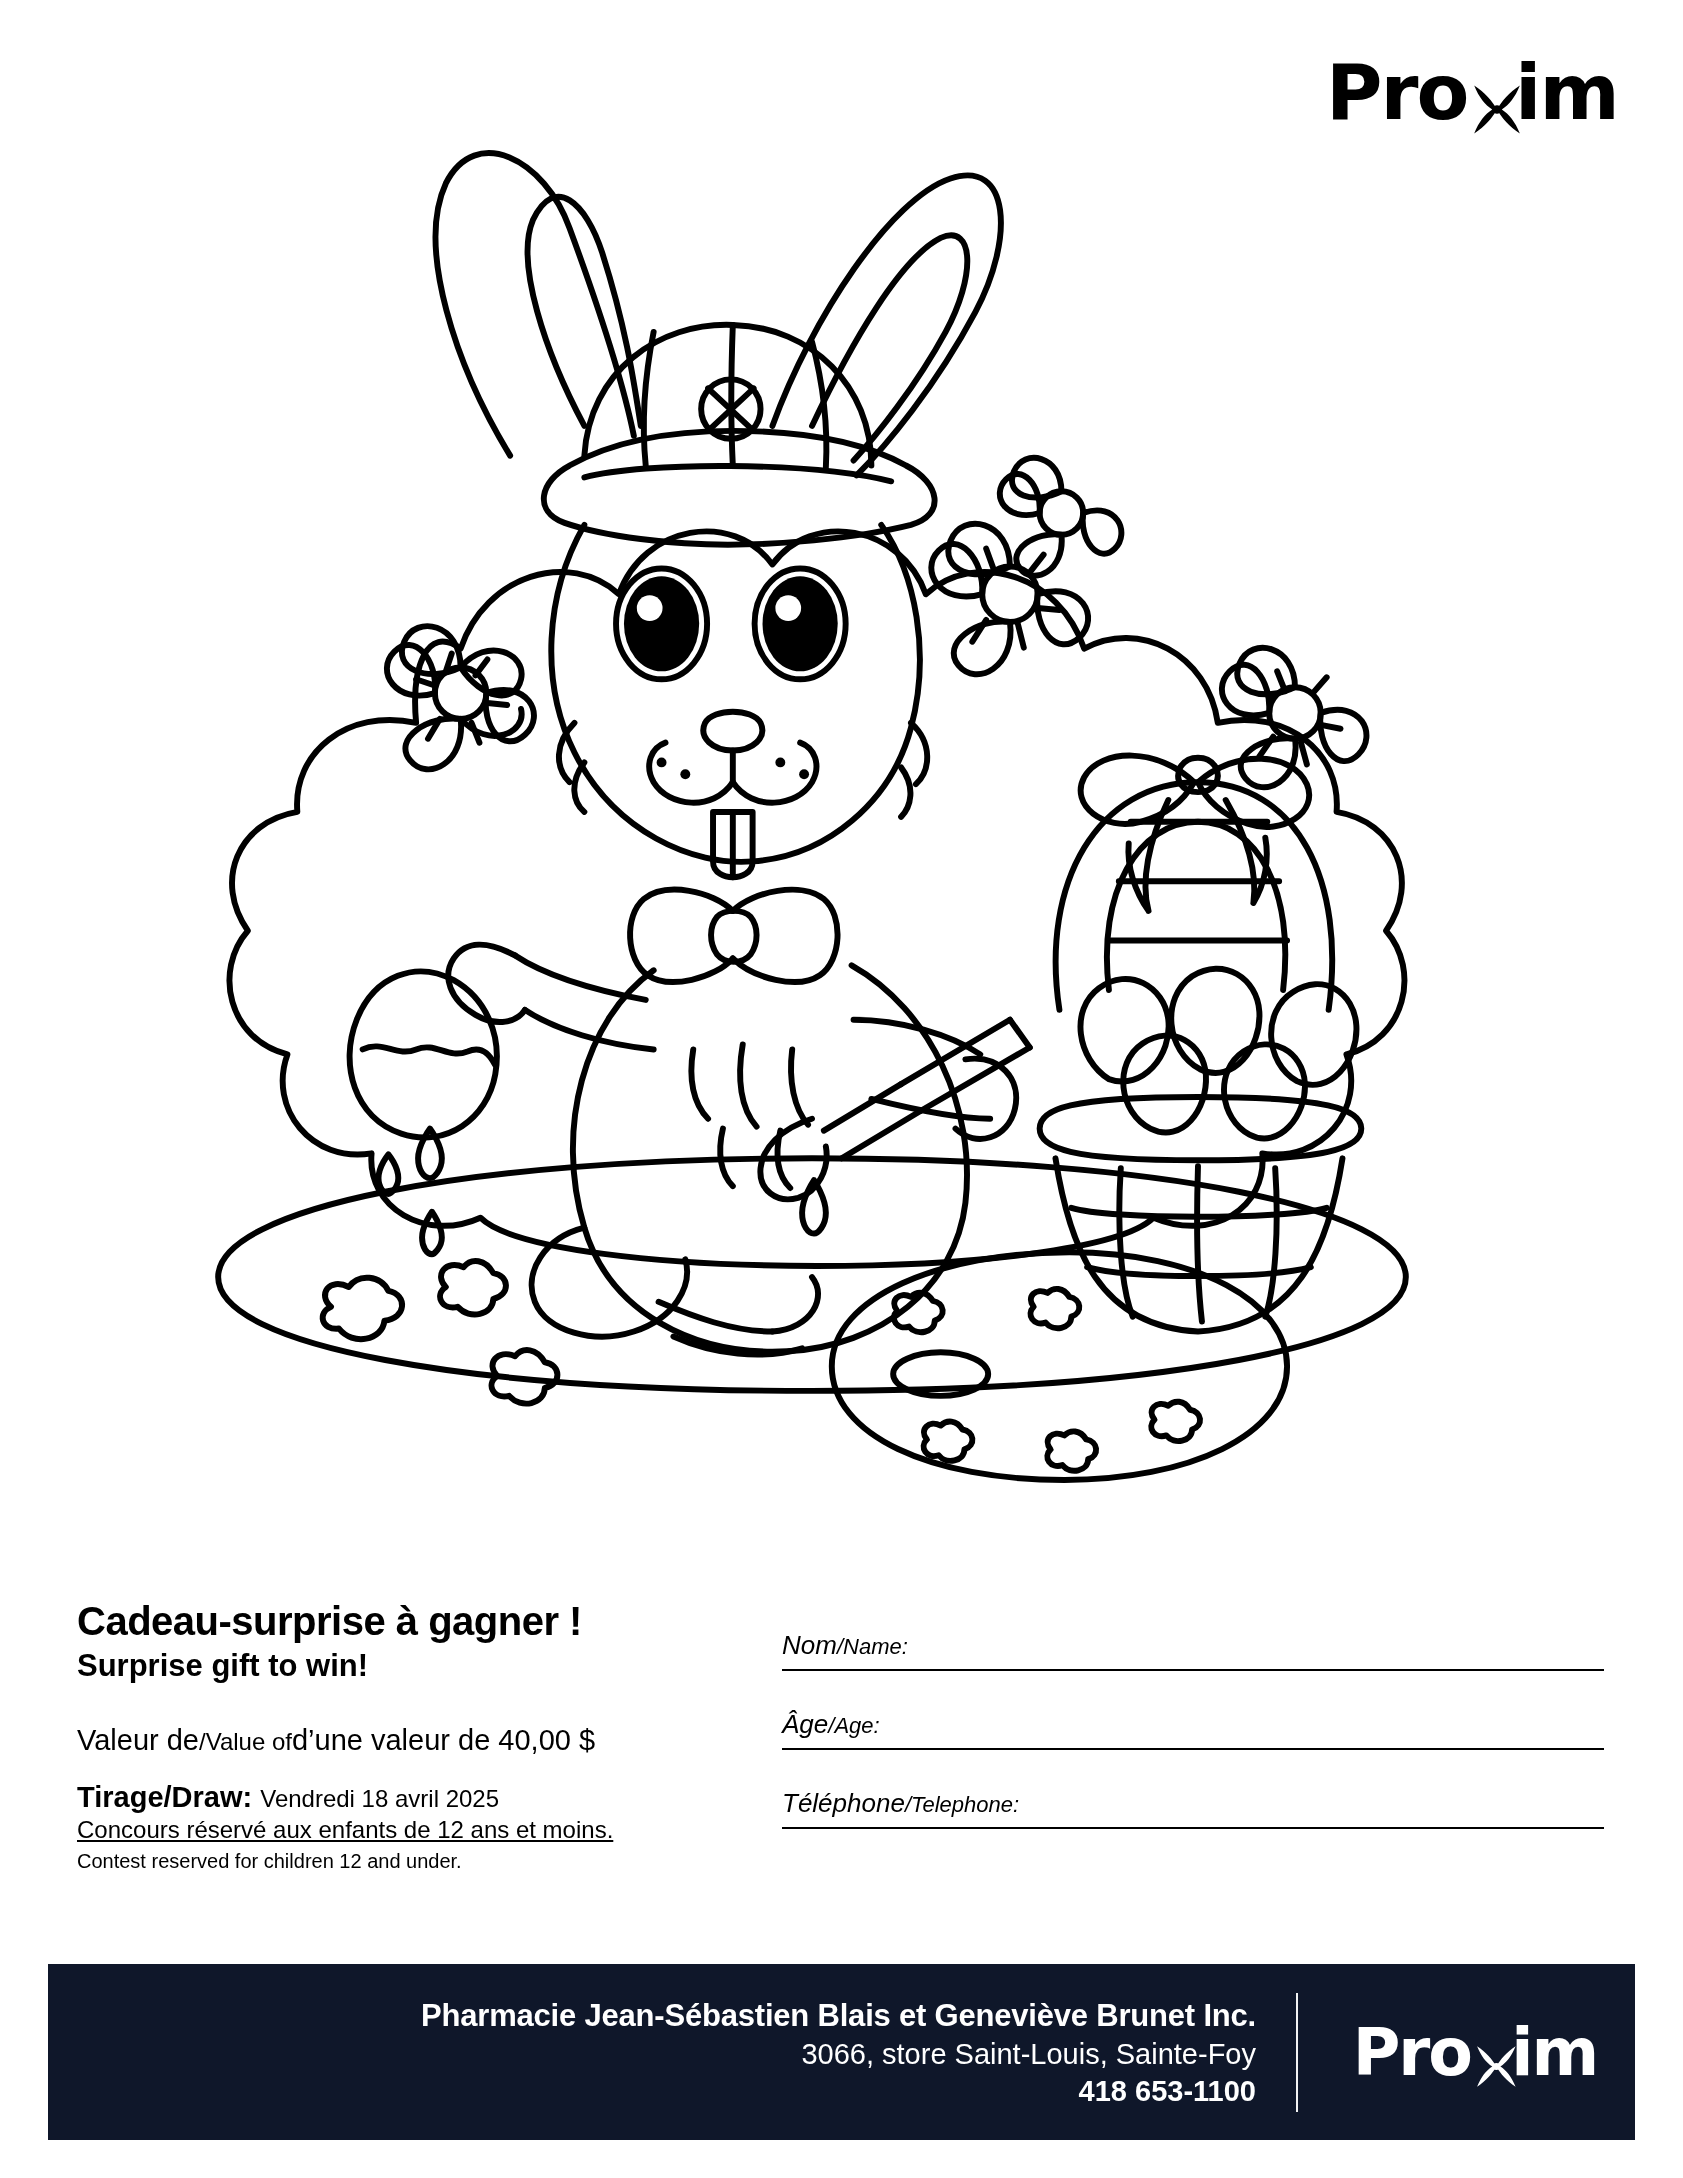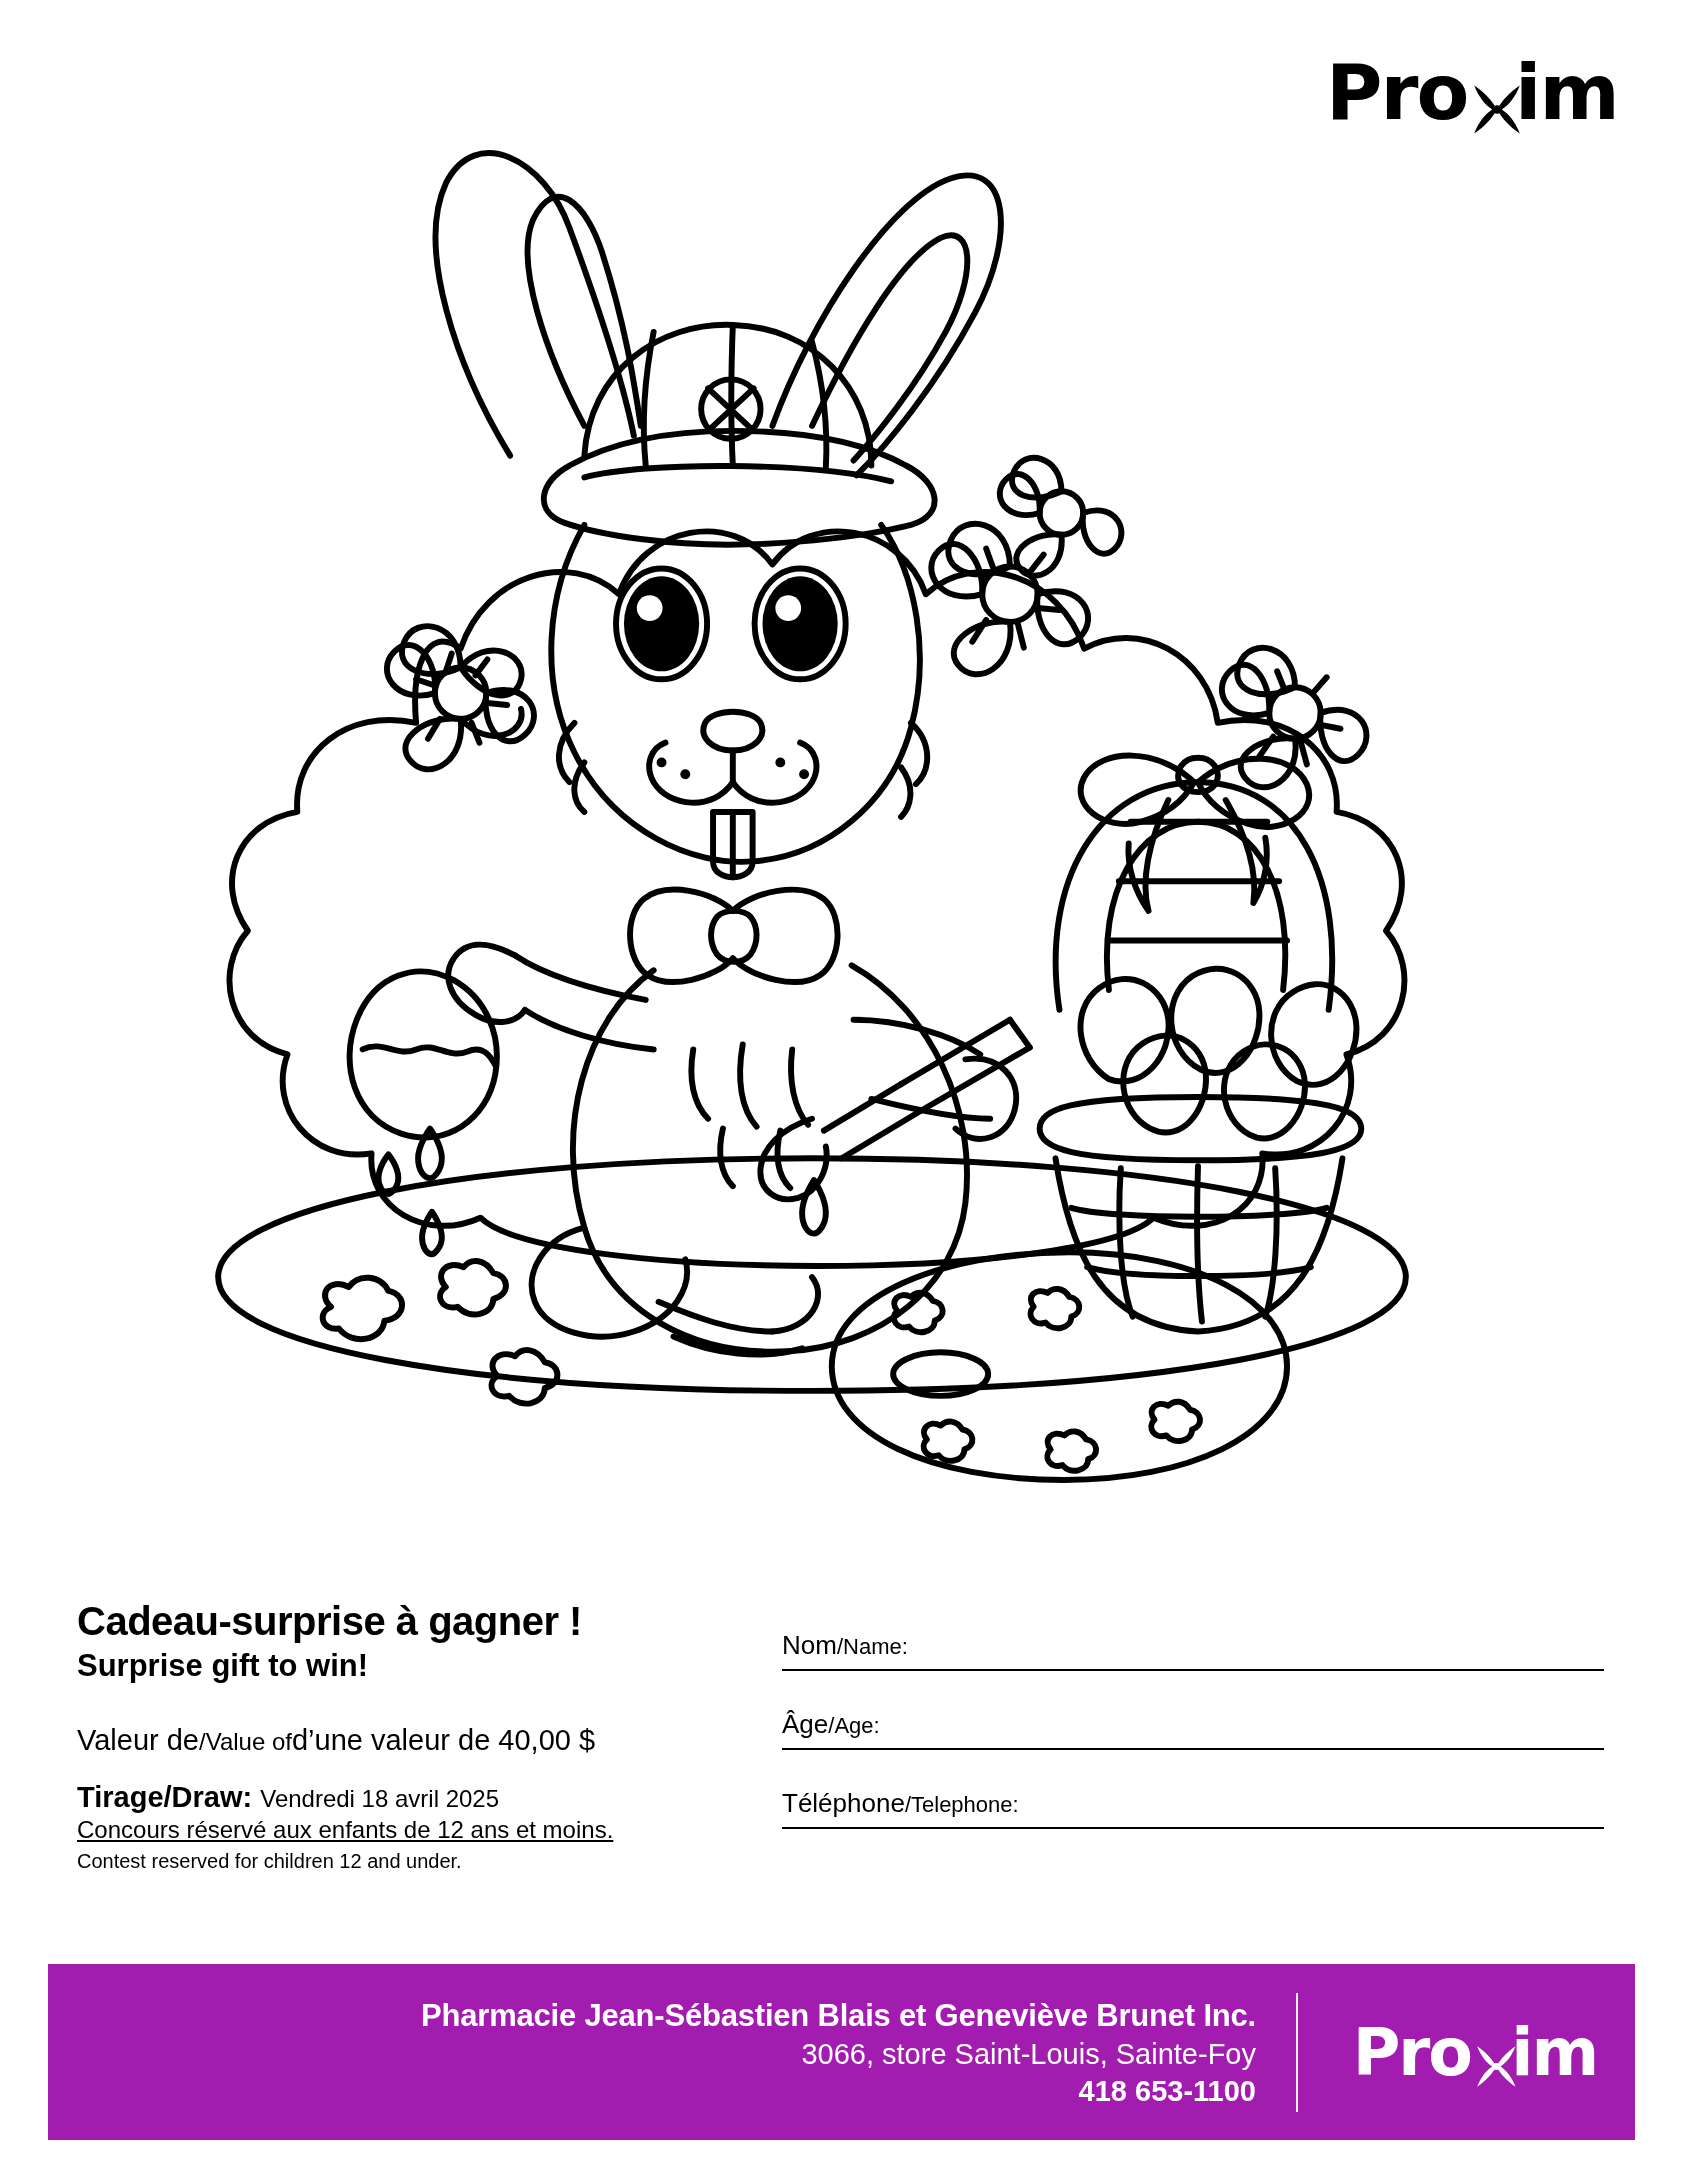--- a/index.html
+++ b/index.html
@@ -122,41 +122,42 @@
     height: 77px;
     border-bottom: 2px solid #000;
     margin-bottom: 0;
   }
   .field .label {
     position: absolute;
     left: 0;
     bottom: 8px;
     font-size: 26px;
     white-space: nowrap;
+    font-style: italic;
   }
   .field .label .en {
     font-size: 22px;
   }
   .disclaimer {
     margin-top: 26px;
     font-size: 19.3px;
     line-height: 1.35;
   }
   .disclaimer .en {
     font-size: 17px;
   }
 
   
   .footer {
     position: absolute;
     left: 48px;
     right: 48px;
     bottom: 38px;
     height: 176px;
-    background: #a21caf;
+    background: #0f172a;
     color: #ffffff;
     display: flex;
     align-items: center;
   }
   .footer-left {
     flex: 1;
     text-align: right;
     padding-right: 40px;
     padding-top: 4px;
   }

